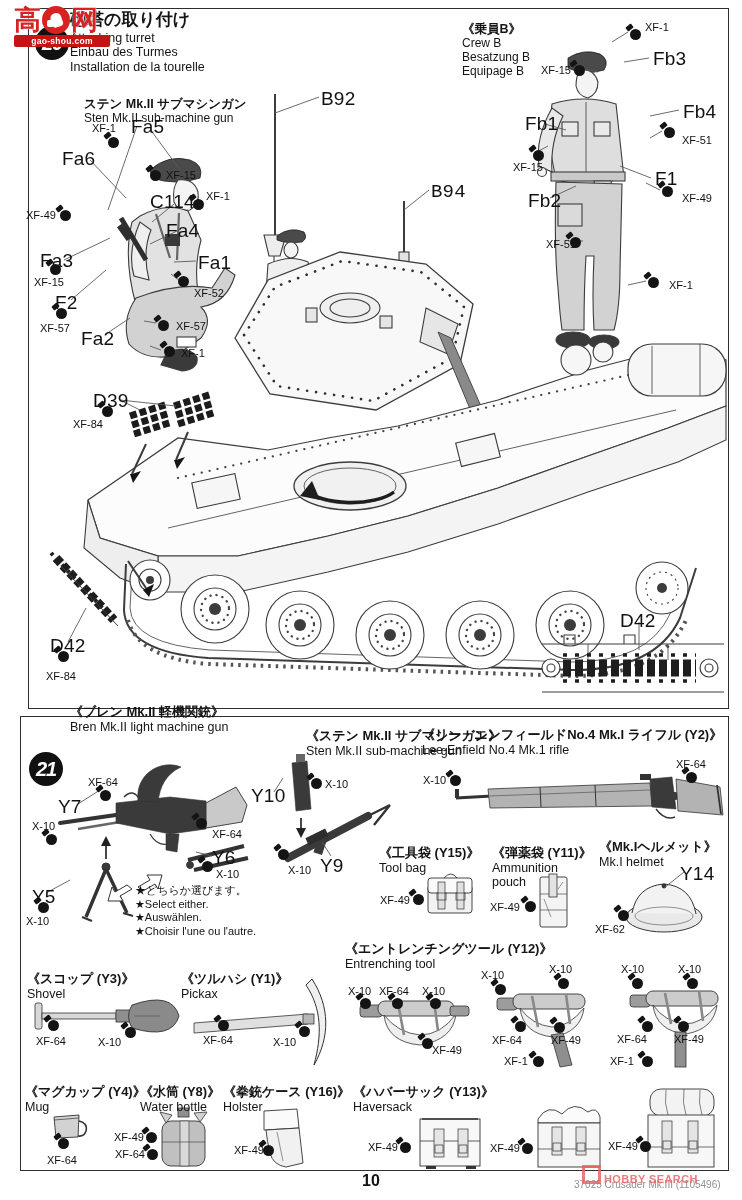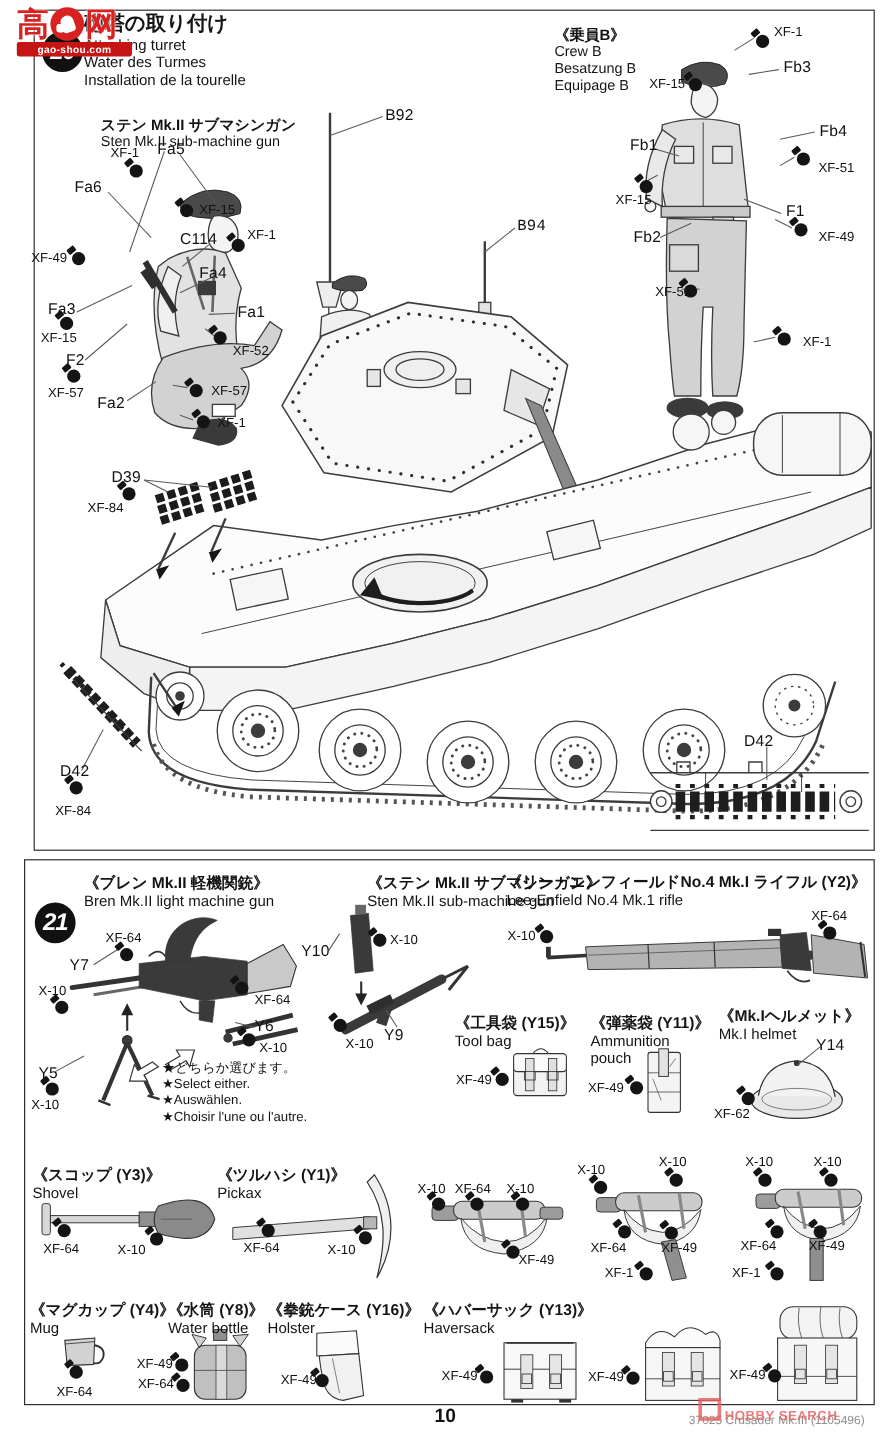--- a/index.html
+++ b/index.html
@@ -10,21 +10,21 @@
   #box21{left:20px;top:716px;width:707px;height:453px;}
   .illus{position:absolute;}
   .badge{position:absolute;width:34px;height:34px;border-radius:50%;background:#111;color:#fff;
          font-size:20px;font-weight:bold;display:flex;align-items:center;justify-content:center;
          font-style:italic;letter-spacing:-1px;}
   .titles{position:absolute;line-height:14.5px;}
   .titles .t-ja{font-size:17px;font-weight:bold;margin-bottom:3px;}
   .titles .t{font-size:12.5px;}
   .txt-block{position:absolute;font-size:12px;line-height:14px;white-space:nowrap;}
   .txt-block .ja{font-weight:bold;font-size:12.5px;}
-  .part-label{position:absolute;font-size:13px;color:#111;white-space:nowrap;letter-spacing:.2px;}
+  .part-label{position:absolute;font-size:19px;color:#111;white-space:nowrap;letter-spacing:.2px;}
   .paint-label{position:absolute;font-size:11px;color:#111;white-space:nowrap;}
   .paint-icon{position:absolute;width:11px;height:11px;border-radius:50%;background:#141414;}
   .paint-icon::before{content:"";position:absolute;left:-4px;top:-4px;width:7px;height:5px;
         background:#141414;transform:rotate(-40deg);border-radius:1px;}
   .sec-head{position:absolute;line-height:14.5px;white-space:nowrap;}
   .sec-head .ja{font-size:13px;font-weight:bold;}
   .sec-head .en{font-size:12.5px;}
   .note-block{position:absolute;font-size:11px;line-height:13.5px;white-space:nowrap;}
   .page-num{position:absolute;left:0;right:0;top:1172px;text-align:center;
             font-size:16px;font-weight:bold;color:#111;}
@@ -61,21 +61,21 @@
       <span class="gs-char">网</span>
     </div>
     <div class="gs-band">gao-shou.com</div>
   </div>
 
   <div class="box" id="box20"></div>
   <div class="badge" style="left:35px;top:26px;">20</div>
   <div class="titles" style="left:70px;top:13px;">
     <div class="t-ja">砲塔の取り付け</div>
     <div class="t">Attaching turret</div>
-    <div class="t">Water des Turmes</div>
+    <div class="t">Einbau des Turmes</div>
     <div class="t">Installation de la tourelle</div>
   </div>
   <div class="txt-block" style="left:84px;top:97px;">
     <div class="ja">ステン Mk.II サブマシンガン</div>
     <div>Sten Mk.II sub-machine gun</div>
   </div>
   <div class="txt-block" style="left:462px;top:22px;">
     <div class="ja">《乗員B》</div>
     <div>Crew B</div>
     <div>Besatzung B</div>
@@ -557,21 +557,21 @@
       <div class="paint-label" style="left: 115px; top: 1148px;">XF-64</div>
       <div class="paint-icon" style="left: 147px; top: 1149px;"></div>
       <div class="paint-label" style="left: 234px; top: 1144px;">XF-49</div>
       <div class="paint-icon" style="left: 263px; top: 1145px;"></div>
       <div class="paint-label" style="left: 368px; top: 1141px;">XF-49</div>
       <div class="paint-icon" style="left: 400px; top: 1142px;"></div>
       <div class="paint-label" style="left: 490px; top: 1142px;">XF-49</div>
       <div class="paint-icon" style="left: 522px; top: 1143px;"></div>
       <div class="paint-label" style="left: 608px; top: 1140px;">XF-49</div>
       <div class="paint-icon" style="left: 640px; top: 1141px;"></div>
-      <div class="sec-head" style="left: 70px; top: 729px;">
+      <div class="sec-head" style="left: 70px; top: 705px;">
         <div class="ja">《ブレン Mk.II 軽機関銃》</div>
         <div class="en">Bren Mk.II light machine gun</div>
       </div>
       <div class="sec-head" style="left: 306px; top: 729px;">
         <div class="ja">《ステン Mk.II サブマシンガン》</div>
         <div class="en">Sten Mk.II sub-machine gun</div>
       </div>
       <div class="sec-head" style="left: 422px; top: 728px;">
         <div class="ja">《リー・エンフィールドNo.4 Mk.I ライフル (Y2)》</div>
         <div class="en">Lee-Enfield No.4 Mk.1 rifle</div>
@@ -581,20 +581,24 @@
         <div class="en">Tool bag</div>
       </div>
       <div class="sec-head" style="left: 492px; top: 846px;">
         <div class="ja">《弾薬袋 (Y11)》</div>
         <div class="en">Ammunition</div>
         <div class="en">pouch</div>
       </div>
       <div class="sec-head" style="left: 599px; top: 840px;">
         <div class="ja">《Mk.Iヘルメット》</div>
         <div class="en">Mk.I helmet</div>
+      </div>
+      <div class="sec-head" style="left: 345px; top: 942px;">
+        <div class="ja">《エントレンチングツール (Y12)》</div>
+        <div class="en">Entrenching tool</div>
       </div>
       <div class="sec-head" style="left: 27px; top: 972px;">
         <div class="ja">《スコップ (Y3)》</div>
         <div class="en">Shovel</div>
       </div>
       <div class="sec-head" style="left: 181px; top: 972px;">
         <div class="ja">《ツルハシ (Y1)》</div>
         <div class="en">Pickax</div>
       </div>
       <div class="sec-head" style="left: 25px; top: 1085px;">

